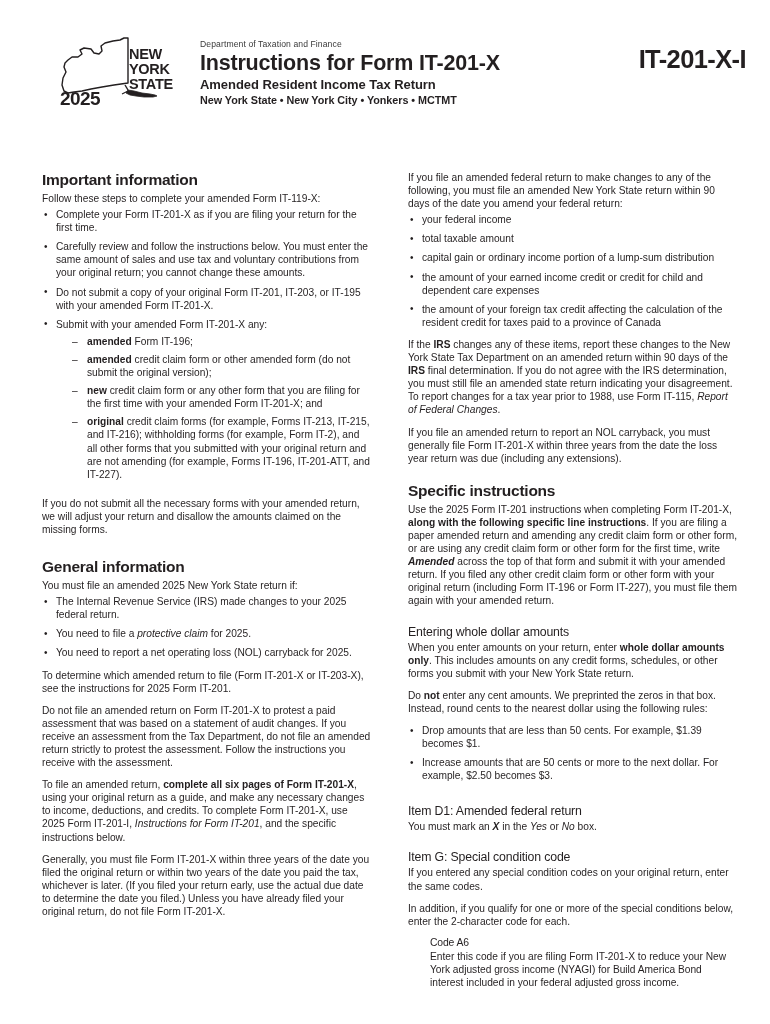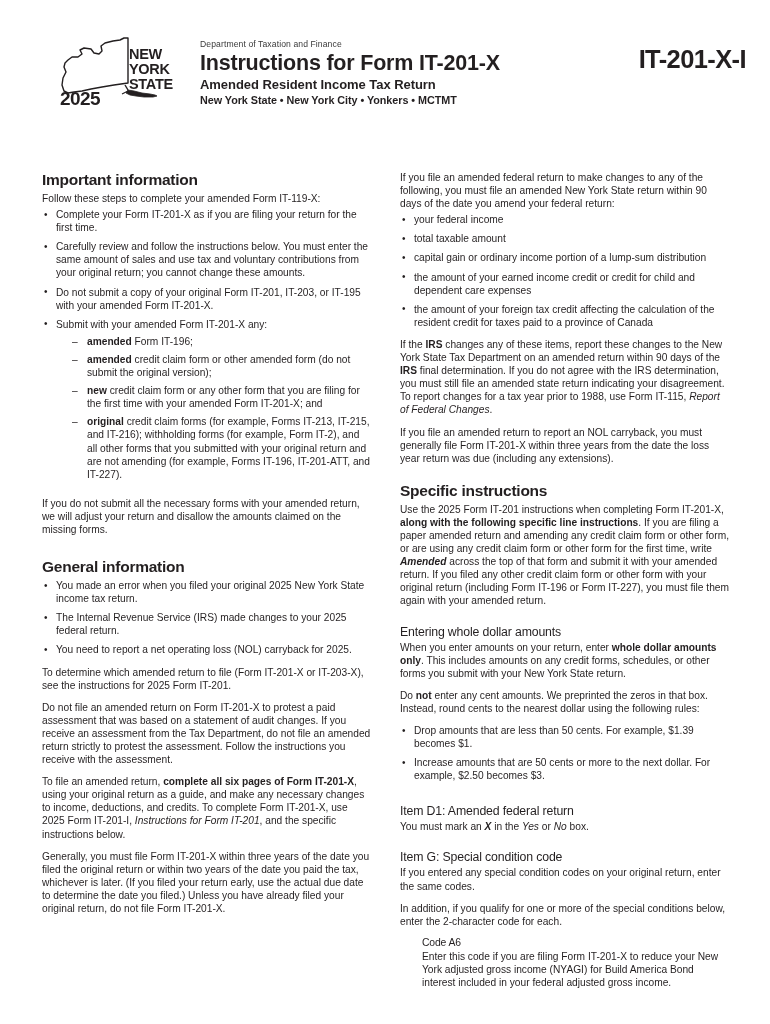--- a/index.html
+++ b/index.html
@@ -85,21 +85,21 @@
     white-space: nowrap;
   }
 
   
   .columns {
     position: absolute;
     left: 0;
     top: 138px;
     width: 750px;
     display: flex;
-    gap: 0px;
+    gap: 8px;
   }
   .col {
     width: 330px;
     box-sizing: border-box;
   }
   .col-left  { margin-left: 42px; }
   .col-right { margin-left: 28px; }
 
   
   h2.section {
@@ -229,23 +229,24 @@
                 <li><b>original</b><span> credit claim forms (for example, Forms IT-213, IT-215, and IT-216); withholding forms (for example, Form IT-2), and all other forms that you submitted with your original return and are not amending (for example, Forms IT-196, IT-201-ATT, and IT-227).</span></li>
               </ul></li>
           </ul>
         <p class="body">If you do not submit all the necessary forms with your amended return, we will adjust your return and disallow the amounts claimed on the missing forms.</p>
       </section>
 
       <div class="gap-md"></div>
 
       <section>
         <h2 class="section">General information</h2>
+        <p class="body tight">You must file an amended 2025 New York State return if:</p>
         <ul class="bul">
-            <li><span>You made an error when you filed your original 2025 New York State income tax return.</span></li>
             <li><span>The Internal Revenue Service (IRS) made changes to your 2025 federal return.</span></li>
+            <li><span>You need to file a </span><i>protective claim</i><span> for 2025.</span></li>
             <li><span>You need to report a net operating loss (NOL) carryback for 2025.</span></li>
           </ul>
         <div>
             <p class="body"><span>To determine which amended return to file (Form IT-201-X or IT-203-X), see the instructions for 2025 Form IT-201.</span></p>
             <p class="body"><span>Do not file an amended return on Form IT-201-X to protest a paid assessment that was based on a statement of audit changes. If you receive an assessment from the Tax Department, do not file an amended return strictly to protest the assessment. Follow the instructions you receive with the assessment.</span></p>
             <p class="body"><span>To file an amended return, </span><b>complete all six pages of Form IT-201-X</b><span>, using your original return as a guide, and make any necessary changes to income, deductions, and credits. To complete Form IT-201-X, use 2025 Form IT-201-I, </span><i>Instructions for Form IT-201</i><span>, and the specific instructions below.</span></p>
             <p class="body"><span>Generally, you must file Form IT-201-X within three years of the date you filed the original return or within two years of the date you paid the tax, whichever is later. (If you filed your return early, use the actual due date to determine the date you filed.) Unless you have already filed your original return, do not file Form IT-201-X.</span></p>
           </div>
       </section>
 

